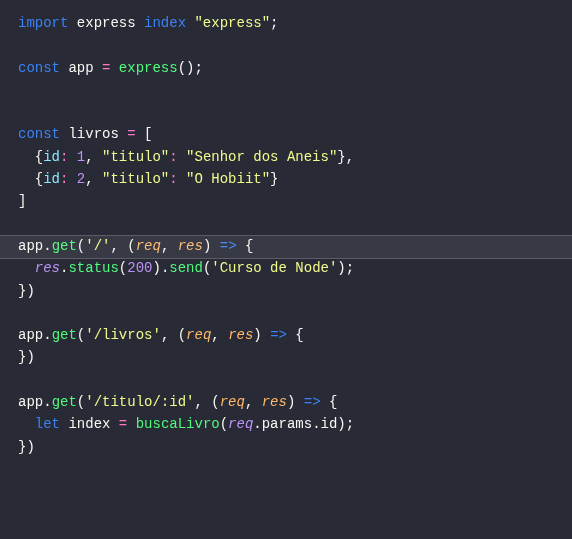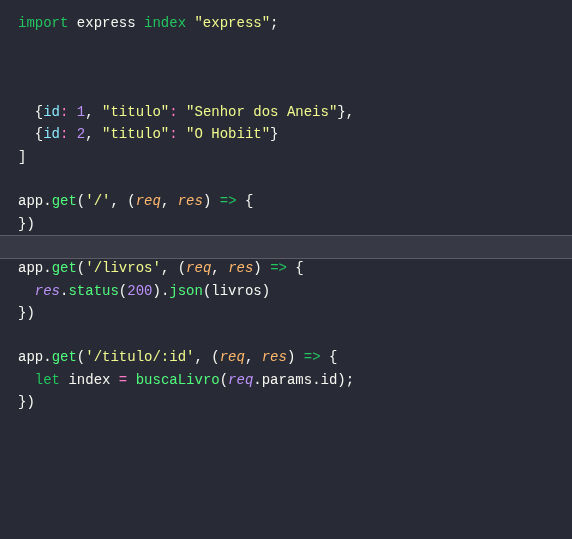--- a/index.html
+++ b/index.html
@@ -1,45 +1,47 @@
 <!DOCTYPE html>
 <html><head>
 <meta charset="utf-8">
 <style>
   html,body{margin:0;padding:0;width:572px;height:539px;background:#282a36;font-family:Consolas,"Courier New",monospace;font-size:14px;overflow:hidden}
   .editor{padding:12px 18px;color:#f8f8f2;line-height:22.3px;position:relative}
   .line{white-space:pre}
-  .kw{color:#22c55e}
+  .kw{color:#3b82f6}
   .var{color:#f8f8f2}
   .fn{color:#50fa7b}
   .str{color:#f1fa8c}
   .prop{color:#8be9fd}
   .num{color:#bd93f9}
   .pun{color:#f8f8f2}
   .op{color:#ff79c6}
   .param{color:#ffb86c;font-style:italic}
   .paramobj{color:#bd93f9;font-style:italic}
   .cursor-line{position:absolute;left:0;right:0;height:22px;background:rgba(255,255,255,0.07);border-top:1px solid rgba(255,255,255,0.18);border-bottom:1px solid rgba(255,255,255,0.18);pointer-events:none}
 </style>
 </head>
 <body>
 
 <div class="editor" id="editor">
     <div class="line"><span class="kw">import</span><span class="pun"> </span><span class="var">express</span><span class="pun"> </span><span class="kw">index</span><span class="pun"> </span><span class="str">"express"</span><span class="pun">;</span></div>
     <div class="line">&nbsp;</div>
+    <div class="line"><span class="kw">const</span><span class="pun"> </span><span class="var">app</span><span class="pun"> </span><span class="op">=</span><span class="pun"> </span><span class="fn">express</span><span class="pun">();</span></div>
     <div class="line">&nbsp;</div>
     <div class="line">&nbsp;</div>
+    <div class="line"><span class="kw">const</span><span class="pun"> </span><span class="var">livros</span><span class="pun"> </span><span class="op">=</span><span class="pun"> [</span></div>
     <div class="line"><span class="pun">  {</span><span class="prop">id</span><span class="op">:</span><span class="pun"> </span><span class="num">1</span><span class="pun">, </span><span class="str">"titulo"</span><span class="op">:</span><span class="pun"> </span><span class="str">"Senhor dos Aneis"</span><span class="pun">},</span></div>
     <div class="line"><span class="pun">  {</span><span class="prop">id</span><span class="op">:</span><span class="pun"> </span><span class="num">2</span><span class="pun">, </span><span class="str">"titulo"</span><span class="op">:</span><span class="pun"> </span><span class="str">"O Hobiit"</span><span class="pun">}</span></div>
     <div class="line"><span class="pun">]</span></div>
     <div class="line">&nbsp;</div>
     <div class="line"><span class="var">app</span><span class="pun">.</span><span class="fn">get</span><span class="pun">(</span><span class="str">'/'</span><span class="pun">, (</span><span class="param">req</span><span class="pun">, </span><span class="param">res</span><span class="pun">) </span><span class="kw">=&gt;</span><span class="pun"> {</span></div>
+    <div class="line"><span class="pun">  </span><span class="paramobj">res</span><span class="pun">.</span><span class="fn">status</span><span class="pun">(</span><span class="num">200</span><span class="pun">).</span><span class="fn">send</span><span class="pun">(</span><span class="str">'Curso de Node'</span><span class="pun">);</span></div>
     <div class="line"><span class="pun">})</span></div>
     <div class="line">&nbsp;</div>
     <div class="line"><span class="var">app</span><span class="pun">.</span><span class="fn">get</span><span class="pun">(</span><span class="str">'/livros'</span><span class="pun">, (</span><span class="param">req</span><span class="pun">, </span><span class="param">res</span><span class="pun">) </span><span class="kw">=&gt;</span><span class="pun"> {</span></div>
-    <div class="line"><span class="pun">  </span><span class="paramobj">res</span><span class="pun">.</span><span class="fn">status</span><span class="pun">(</span><span class="num">200</span><span class="pun">).</span><span class="fn">json</span><span class="pun">(</span><span class="var">livros</span><span class="pun">)</span></div>
     <div class="line"><span class="pun">})</span></div>
     <div class="line">&nbsp;</div>
     <div class="line"><span class="var">app</span><span class="pun">.</span><span class="fn">get</span><span class="pun">(</span><span class="str">'/titulo/:id'</span><span class="pun">, (</span><span class="param">req</span><span class="pun">, </span><span class="param">res</span><span class="pun">) </span><span class="kw">=&gt;</span><span class="pun"> {</span></div>
     <div class="line"><span class="pun">  </span><span class="kw">let</span><span class="pun"> </span><span class="var">index</span><span class="pun"> </span><span class="op">=</span><span class="pun"> </span><span class="fn">buscaLivro</span><span class="pun">(</span><span class="paramobj">req</span><span class="pun">.</span><span class="var">params</span><span class="pun">.</span><span class="var">id</span><span class="pun">);</span></div>
     <div class="line"><span class="pun">})</span></div>
     <div class="cursor-line" style="top: 235px;"></div>
   </div>
 
 </body></html>

